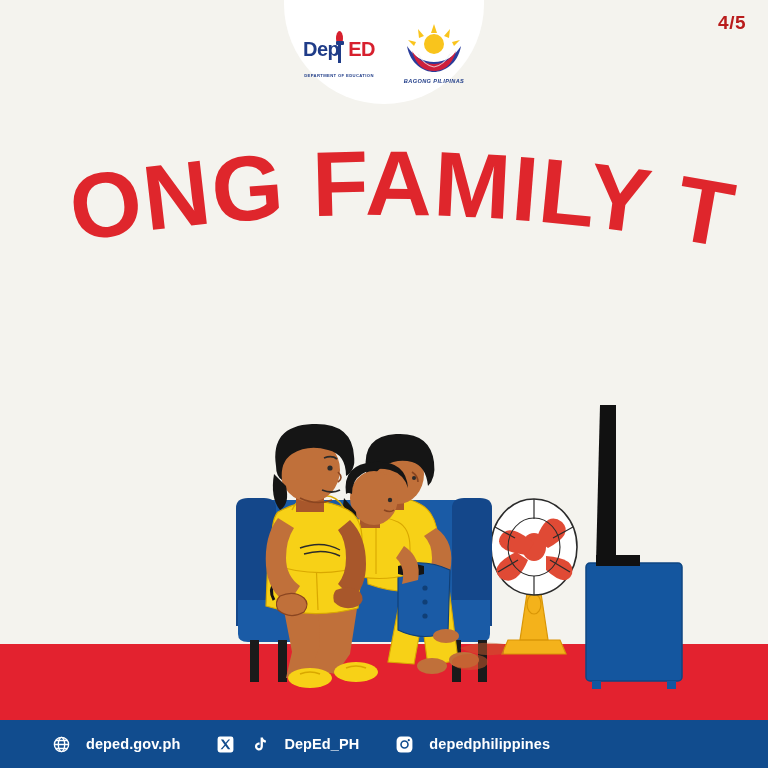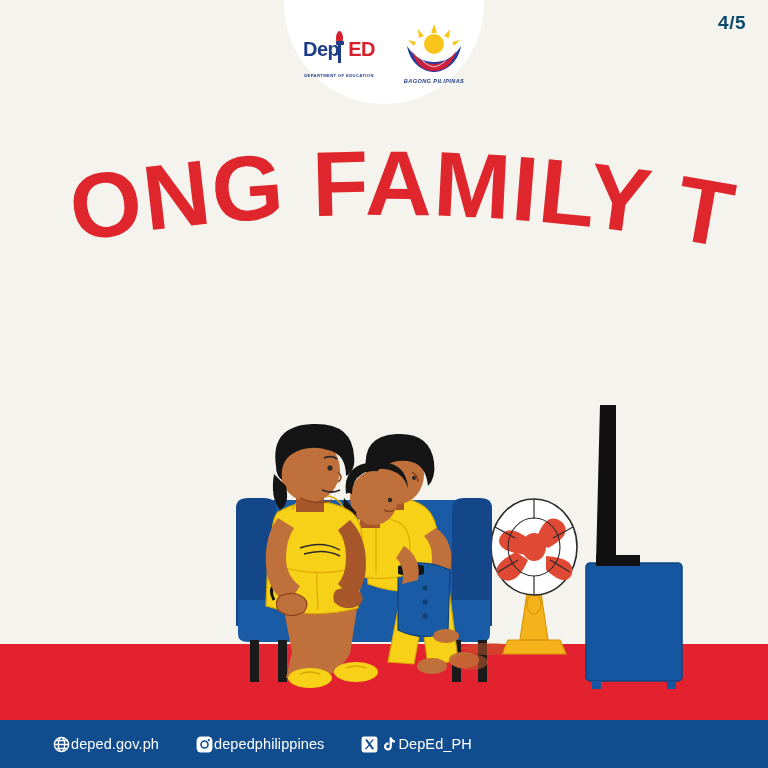--- a/index.html
+++ b/index.html
@@ -123,21 +123,21 @@
     white-space: nowrap;
   }
 
   
   .page-counter {
     position: absolute;
     right: 22px;
     top: 12px;
     font-size: 19px;
     font-weight: bold;
-    color: #0c4a6e;
+    color: #b91c1c;
     letter-spacing: 0.5px;
     text-align: center;
   }
 
   
   .headline {
     position: absolute;
     left: 0;
     top: 150px;
     width: 768px;
@@ -179,24 +179,24 @@
     bottom: 0;
     width: 768px;
     height: 48px;
     background: #114C8E;
     display: flex;
     align-items: center;
   }
   .footer-group {
     display: flex;
     align-items: center;
-    gap: 0;
+    gap: 15px;
     color: #FFFFFF;
     font-size: 14.5px;
-    font-weight: normal;
+    font-weight: bold;
     letter-spacing: 0.1px;
     white-space: nowrap;
   }
   .fg1 { margin-left: 52px; }
   .fg2 { margin-left: 38px; }
   .fg3 { margin-left: 36px; }
   .fg4 { margin-left: 36px; }
   .ficon { display: inline-flex; width: 19px; height: 19px; }
   .ficon svg { width: 19px; height: 19px; display: block; }
 
@@ -438,42 +438,42 @@
       <span class="ficon">
         <svg viewBox="0 0 24 24" fill="none" stroke="#FFFFFF" stroke-width="1.7">
           <circle cx="12" cy="12" r="9"></circle>
           <ellipse cx="12" cy="12" rx="4" ry="9"></ellipse>
           <path d="M3 12h18M4.5 7h15M4.5 17h15"></path>
         </svg>
       </span>
       <span>deped.gov.ph</span>
     </div>
 
-
-    <div class="footer-group fg3">
-      <span class="ficon">
-        <svg viewBox="0 0 24 24">
-          <rect x="2" y="2" width="20" height="20" rx="5.5" fill="#FFFFFF"></rect>
-          <circle cx="12" cy="12" r="4.4" fill="none" stroke="#114C8E" stroke-width="2"></circle>
-          <circle cx="17.4" cy="6.6" r="1.4" fill="#114C8E"></circle>
-        </svg>
-      </span>
-      <span>depedphilippines</span>
-    </div>
 
     <div class="footer-group fg4">
       <span class="ficon">
         <svg viewBox="0 0 24 24">
           <rect x="2" y="2" width="20" height="20" rx="3" fill="#FFFFFF"></rect>
           <path d="M6.2 5.8h3l3 4.1 3.4-4.1h2.2l-4.6 5.4 4.9 6.9h-3l-3.3-4.5-3.8 4.5H5.8l5-5.9z" fill="#114C8E"></path>
         </svg>
       </span>
       <span class="ficon">
         <svg viewBox="0 0 24 24">
           <path d="M16.3 3.2c.4 2.1 1.7 3.4 3.8 3.6v2.7c-1.3.1-2.5-.3-3.8-1.1v5.8c0 3.9-3.3 6.3-6.6 5.2-2.3-.8-3.6-3-3.4-5.4.2-2.3 2-4.2 4.3-4.5.5-.1 1-.1 1.5 0v2.9c-.4-.1-.8-.1-1.2 0-1.2.2-2 1.3-1.8 2.5.2 1.1 1.3 1.9 2.5 1.7 1.1-.2 1.8-1.1 1.8-2.2V3.2z" fill="#FFFFFF"></path>
         </svg>
       </span>
       <span>DepEd_PH</span>
     </div>
 
+    <div class="footer-group fg3">
+      <span class="ficon">
+        <svg viewBox="0 0 24 24">
+          <rect x="2" y="2" width="20" height="20" rx="5.5" fill="#FFFFFF"></rect>
+          <circle cx="12" cy="12" r="4.4" fill="none" stroke="#114C8E" stroke-width="2"></circle>
+          <circle cx="17.4" cy="6.6" r="1.4" fill="#114C8E"></circle>
+        </svg>
+      </span>
+      <span>depedphilippines</span>
+    </div>
+
   </div>
 
 </div>
 
 </body></html>

